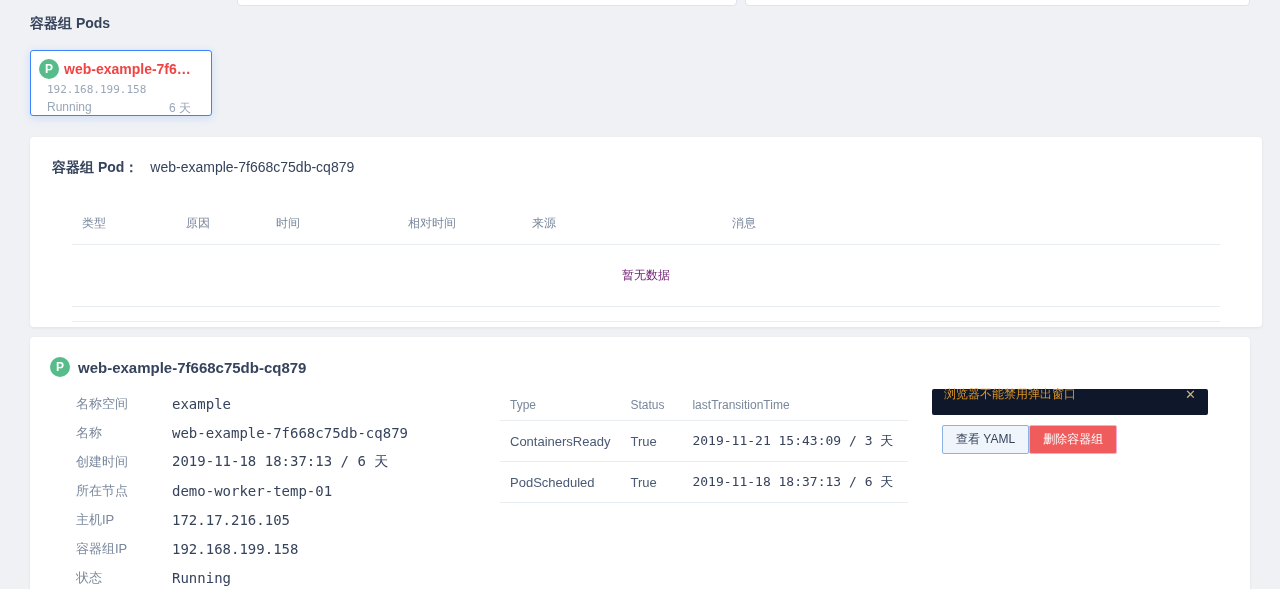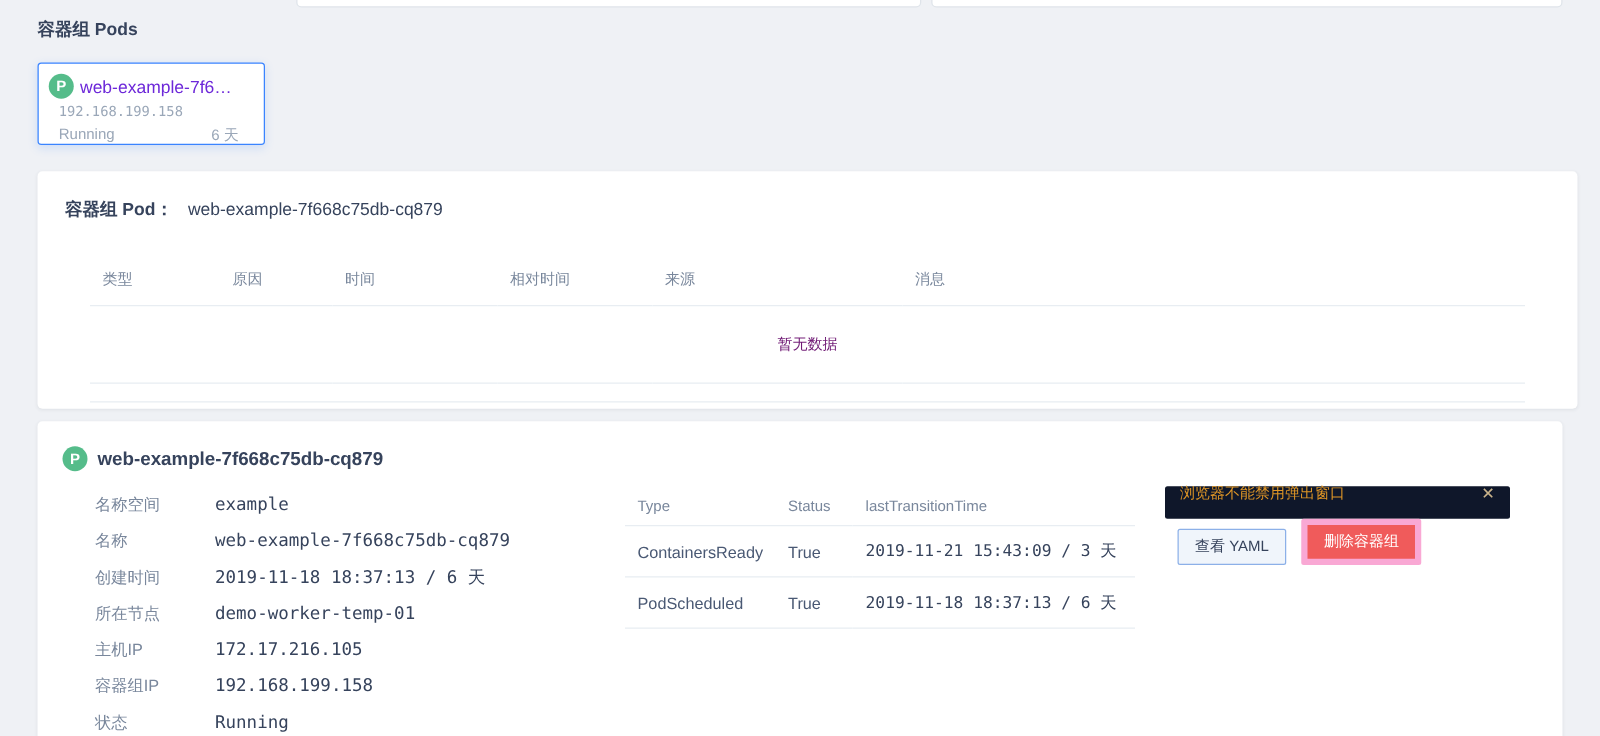--- a/index.html
+++ b/index.html
@@ -13,21 +13,21 @@
 
   .section-title { position:absolute; left:30px; top:15px; font-size:14px; font-weight:600; color:#36435c; }
 
   
   .pod-card { position:absolute; left:30px; top:50px; width:182px; height:66px; background:#fff;
               border:1px solid #3a84ff; border-radius:3px; padding:8px 10px 8px 8px;
               box-shadow:0 2px 8px rgba(58,132,255,0.18); cursor:pointer; }
   .pod-card .row1 { display:flex; align-items:center; gap:5px; min-width:0; }
   .badge { width:20px; height:20px; border-radius:50%; background:#55bc8a; color:#fff; font-size:12px;
            font-weight:700; display:flex; align-items:center; justify-content:center; flex:0 0 20px; }
-  .pod-name { color:#6d28d9; font-size:14px; font-weight:400; white-space:nowrap; overflow:hidden; text-overflow:ellipsis; }
+  .pod-name { color:#ef4444; font-size:14px; font-weight:700; white-space:nowrap; overflow:hidden; text-overflow:ellipsis; }
   .pod-ip { margin:4px 0 0 8px; color:#9aa7b8; font-size:11px; font-family:"DejaVu Sans Mono", monospace; }
   .pod-meta { display:flex; justify-content:space-between; margin:4px 10px 0 8px; color:#9aa7b8; font-size:12px; }
 
   .card { position:absolute; background:#fff; border-radius:4px; box-shadow:0 1px 3px rgba(36,46,66,0.08); }
 
   
   .events-card { left:30px; top:137px; width:1232px; height:190px; }
   .events-header { padding:22px 20px 0 22px; font-size:14px; color:#36435c; }
   .events-header .lbl { font-weight:700; margin-right:12px; }
   .events-table-wrap { margin:26px 42px 0 42px; }
@@ -54,24 +54,24 @@
   .col-type { width:120px; } .col-status { width:62px; }
 
   .right-panel { position:absolute; left:902px; top:52px; width:276px; }
   .alert { height:26px; background:#0f172a; border-radius:2px; display:flex; align-items:center;
            justify-content:space-between; padding:0 10px 16px 12px; }
   .alert-text { color:#df9626; font-size:12px; }
   .alert-close { color:#c9b38b; font-size:13px; cursor:pointer; line-height:1; padding:2px; }
   .monitor-links { margin-top:13px; }
   .monitor-link { display:flex; align-items:center; gap:7px; height:28px; color:#3a84ff; font-size:12px; cursor:pointer; }
   .monitor-link svg { flex:0 0 14px; }
-  .panel-buttons { margin-top:0; padding-left:10px; display:flex; gap:12px;align-items:flex-end; }
+  .panel-buttons { margin-top:10px; padding-left:10px; display:flex; gap:0; }
   .btn { font-size:12px; padding:5px 13px; border-radius:2px; cursor:pointer; font-family:"Liberation Sans", sans-serif; }
   .btn-yaml { background:#f0f5fb; border:1px solid #8cb0e8; color:#36435c; }
-  .btn-delete { background:#f05b5b; border:5px solid #f9a8d4; color:#fff; }
+  .btn-delete { background:#f05b5b; border:1px solid #f9a8d4; color:#fff; }
 </style>
 </head>
 <body>
 
 <div class="page">
 
   <div class="frag frag-1"></div>
   <div class="frag frag-2"></div>
 
   <div class="section-title">容器组 Pods</div>

